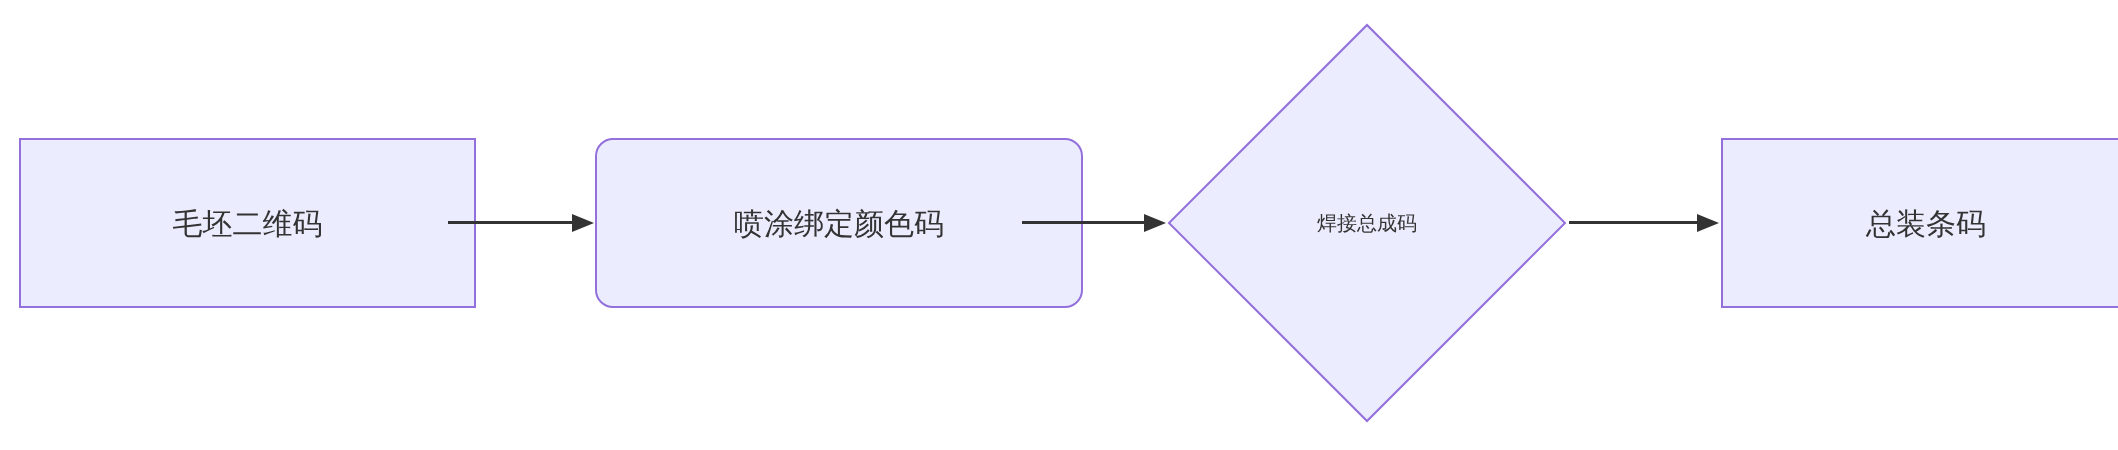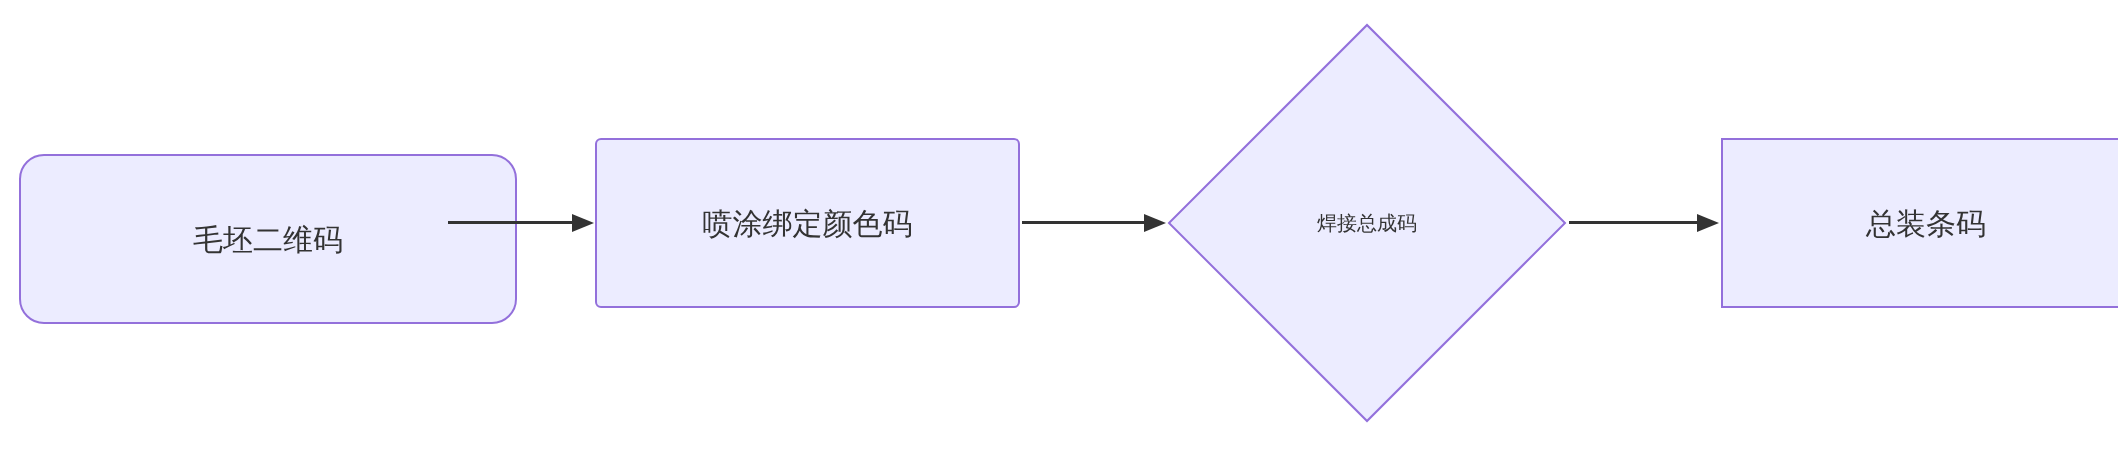--- a/index.html
+++ b/index.html
@@ -25,22 +25,22 @@
     box-sizing: border-box;
   }
   .flow-node .node-label {
     font-size: 30px;
     color: var(--text-color, #333333);
     text-align: center;
     line-height: 1.3;
     padding: 0 12px;
     white-space: nowrap;
   }
-  .node-rect-1   { left: 19px;   top: 154px; width: 498px; height: 170px; border-radius: 25px; }
-  .node-rounded  { left: 595px;  top: 138px; width: 425px; height: 170px; border-radius: 6px; }
+  .node-rect-1   { left: 19px;   top: 138px; width: 457px; height: 170px; }
+  .node-rounded  { left: 595px;  top: 138px; width: 488px; height: 170px; border-radius: 18px; }
   .node-rect-2   { left: 1721px; top: 138px; width: 410px; height: 170px; }
 
   .diamond-wrap {
     position: absolute;
     left: 1167px;
     top: 23px;
     width: 400px;
     height: 400px;
   }
   .diamond-shape {

